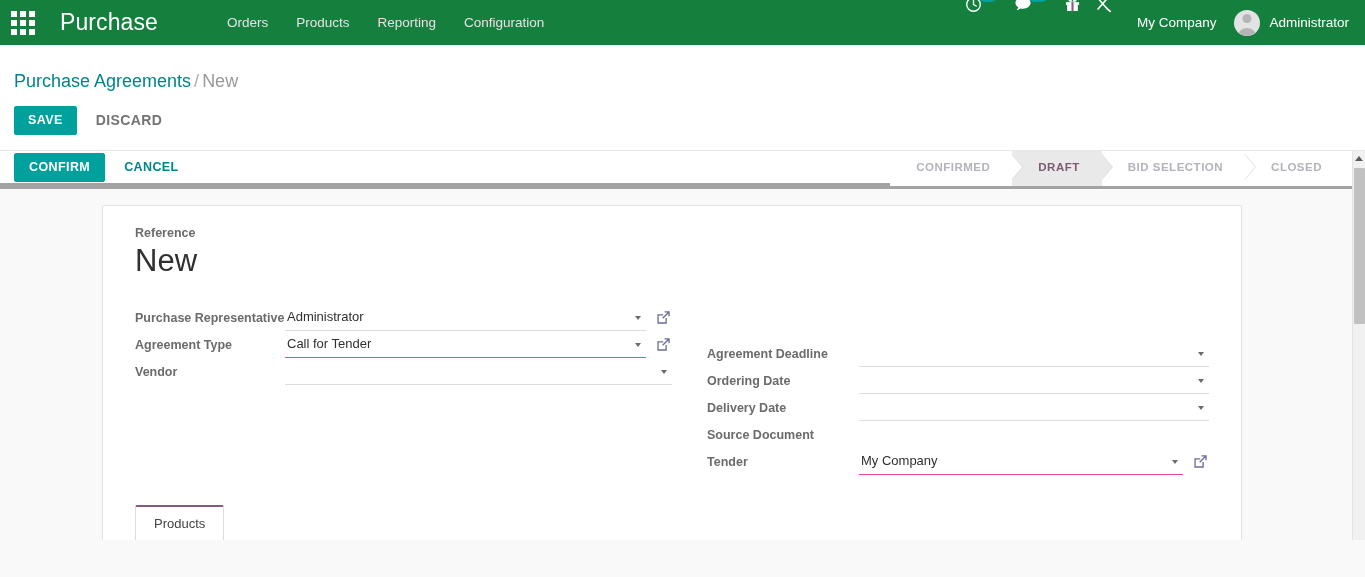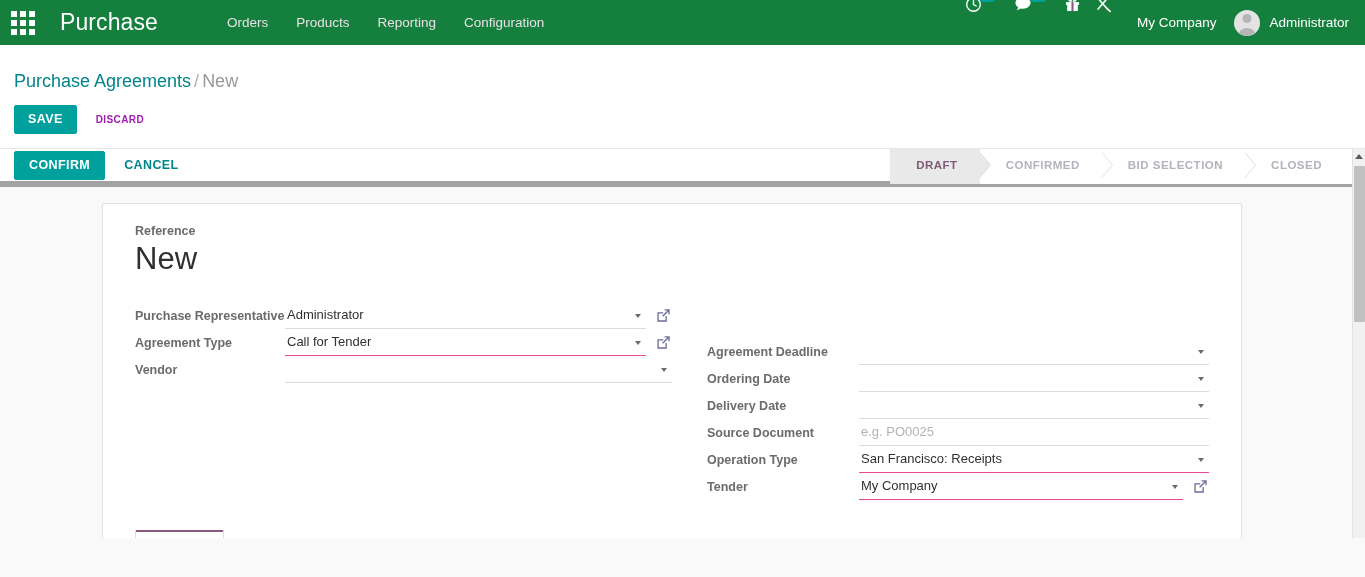--- a/index.html
+++ b/index.html
@@ -132,24 +132,24 @@
     color: #ffffff;
     border: 1px solid #00a09d;
     font-size: 12.5px;
     font-weight: bold;
     letter-spacing: 0.4px;
     padding: 6px 13px 7px 13px;
     border-radius: 2px;
     cursor: pointer;
   }
   .btn-discard {
-    color: #a21caf;
+    color: #737373;
     background: transparent;
     border: 1px solid transparent;
-    font-size: 10px;
+    font-size: 14px;
     font-weight: bold;
     letter-spacing: 0.4px;
     padding: 6px 12px 7px 12px;
     margin-left: 6px;
     cursor: pointer;
   }
 
   
   .form-wrap { position: relative; height: 389px; background: #f9f9f9; }
   .scroller { position: absolute; inset: 0 13px 0 0; overflow: hidden; }
@@ -468,22 +468,22 @@
 </div>
 
 <div class="form-wrap">
   <div class="scroller">
 
     <div class="statusbar">
       <button class="btn-confirm">CONFIRM</button>
       <button class="btn-cancel">CANCEL</button>
 
       <div class="statuses">
+        <div class="stage">CONFIRMED</div>
         <div class="stage active">DRAFT</div>
-        <div class="stage">CONFIRMED</div>
         <div class="stage">BID SELECTION</div>
         <div class="stage last">CLOSED</div>
       </div>
     </div>
 
     <div class="sheet-bg">
       <div class="sheet">
 
         <div class="ref-label">Reference</div>
         <div class="ref-value">New</div>
@@ -551,32 +551,22 @@
             <div class="field">
               <div class="f-label">Delivery Date</div>
               <div class="f-control">
                 <input class="f-input" value="" style="">
                 <span class="caret"></span>
               </div>
             </div>
 
             <div class="field">
               <div class="f-label">Source Document</div>
-              <div class="f-control">
-                <input class="f-input" placeholder="e.g. PO0025" style="">
-              </div>
-            </div>
-
-            <div class="field">
-              <div class="f-label">Operation Type</div>
-              <div class="f-control">
-                <input class="f-input required" readonly="" value="San Francisco: Receipts" style="">
-                <span class="caret"></span>
-              </div>
-            </div>
+            </div>
+
 
             <div class="field">
               <div class="f-label">Tender</div>
               <div class="f-control has-ext">
                 <input class="f-input required" readonly="" value="My Company" style="">
                 <span class="caret"></span>
                 <span class="ext-link">
                   <svg width="15" height="15" viewBox="0 0 16 16">
                     <path d="M1.5 4.5 h6.2 v1.4 H2.9 v7.2 h7.2 V8.6 h1.4 v6.1 H1.5z" fill="#6c6c9a"></path>
                     <path d="M9.2 1.3 H14.6 V6.7 H13.2 V3.7 L7.6 9.3 L6.6 8.3 L12.2 2.7 H9.2z" fill="#6c6c9a"></path>

